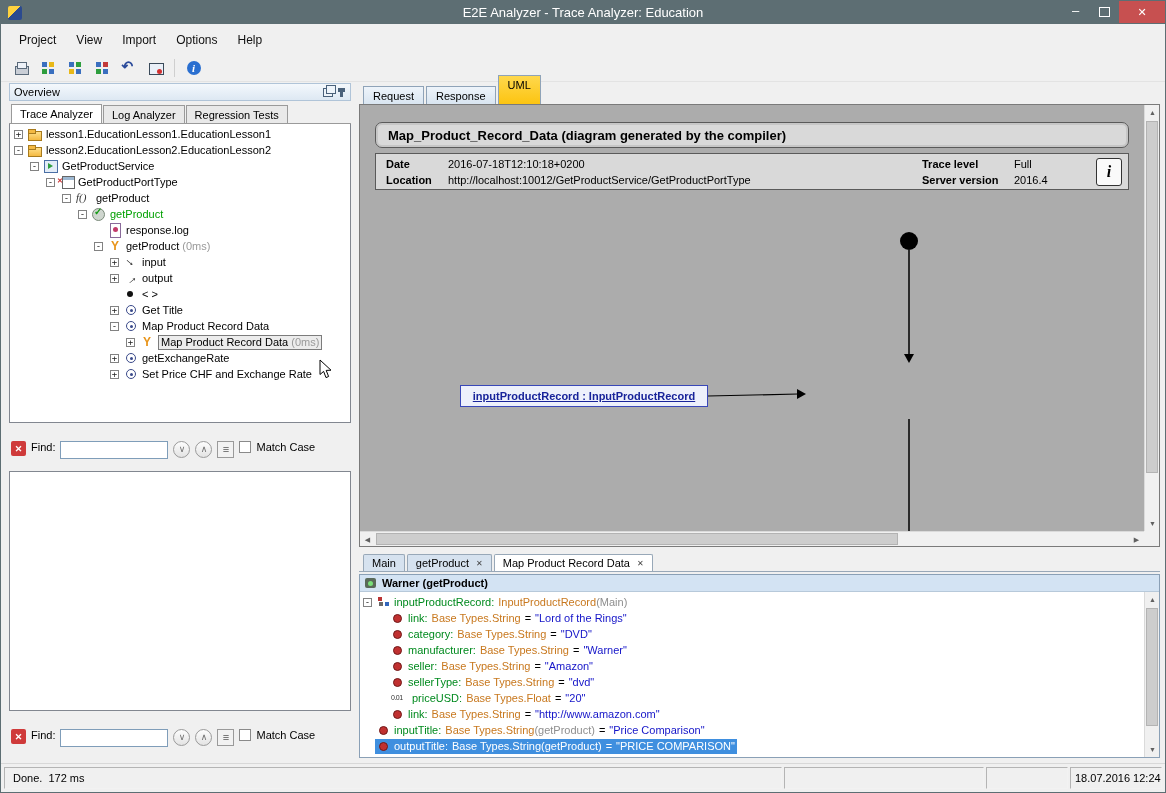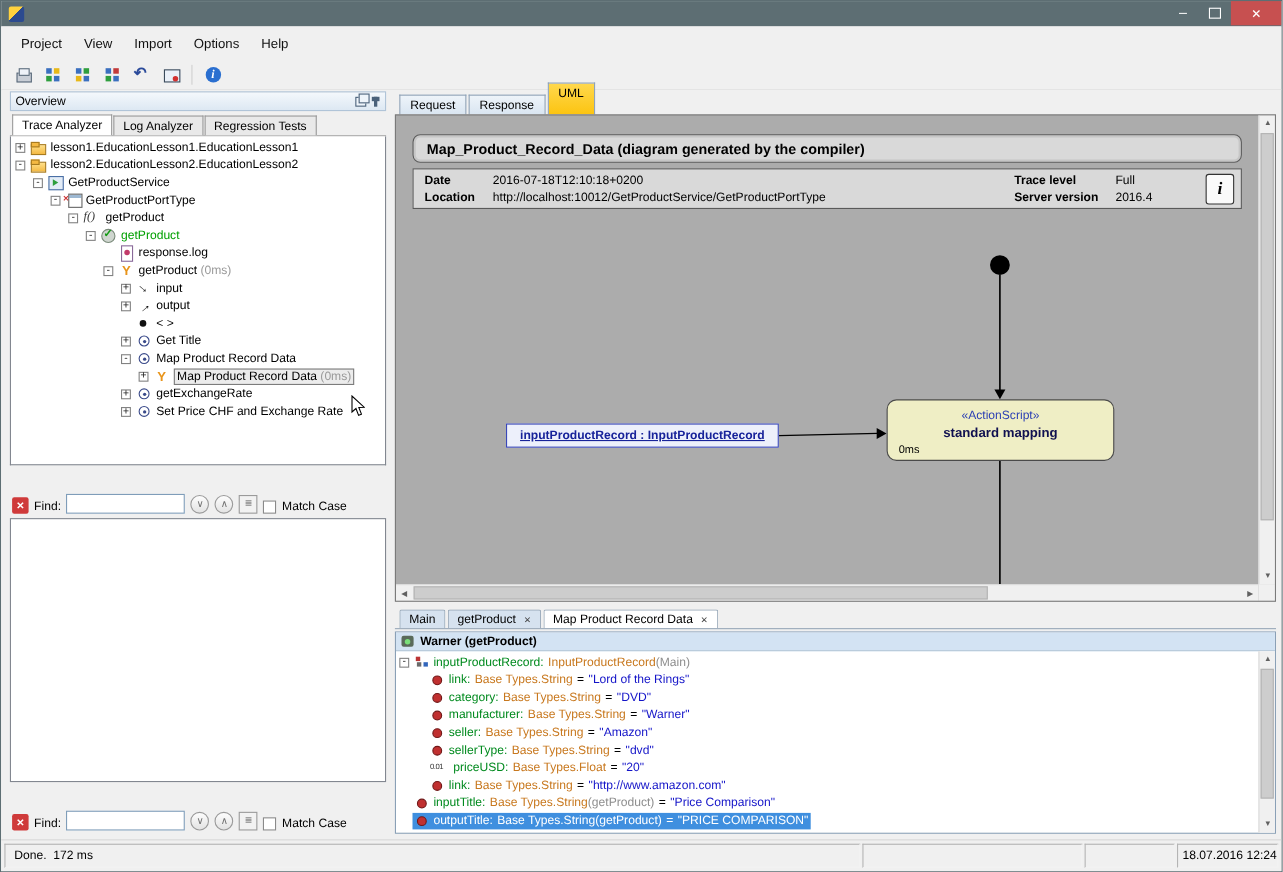--- a/index.html
+++ b/index.html
@@ -94,21 +94,21 @@
   .icon-log::before { content: ""; position: absolute; left: 3px; top: 0; width: 9px; height: 13px; background: #fff; border: 1px solid #8a6a9a; }
   .icon-log::after { content: ""; position: absolute; left: 6px; top: 4px; width: 5px; height: 5px; border-radius: 50%; background: #c23a6a; }
   .icon-activity::before { content: "Y"; position: absolute; left: 4px; top: 0; font-size: 12px; font-weight: bold; color: #e8941a; }
   .icon-input::before { content: "→"; position: absolute; left: 2px; top: -1px; font-size: 12px; font-weight: bold; color: #111; transform: rotate(40deg); display: block; }
   .icon-output::before { content: "→"; position: absolute; left: 2px; top: 1px; font-size: 12px; font-weight: bold; color: #111; transform: rotate(-40deg); display: block; }
   .icon-dot::before { content: ""; position: absolute; left: 4px; top: 4px; width: 6px; height: 6px; border-radius: 50%; background: #111; }
   .icon-state::before { content: ""; position: absolute; left: 3px; top: 2px; width: 8px; height: 8px; border-radius: 50%; border: 1px solid #3a4a8a; background: #fff; }
   .icon-state::after { content: ""; position: absolute; left: 7px; top: 6px; width: 3px; height: 3px; border-radius: 50%; background: #3a4a8a; }
 
   
-  .findbar { height: 26px; display: flex; align-items: flex-end; gap: 5px; padding: 0 2px; flex: none; margin-top: 18px; }
+  .findbar { height: 26px; display: flex; align-items: flex-start; gap: 5px; padding: 0 2px; flex: none; margin-top: 18px; }
   .find-x { width: 15px; height: 15px; background: #cf3a3a; border-radius: 2px; color: #fff; text-align: center; flex: none; }
   .find-x::before { content: "✕"; font-size: 9px; line-height: 15px; font-weight: bold; color: #fff; }
   .find-label { font-size: 11px; }
   .find-input { width: 108px; height: 18px; border: 1px solid #7f9db9; font-size: 11px; padding: 1px 3px; font-family: "Liberation Sans", sans-serif; }
   .find-nav { width: 17px; height: 17px; border-radius: 50%; border: 1px solid #9a9a9a; background: linear-gradient(#fdfdfd, #e3e3e3);
     color: #707070; font-size: 9px; text-align: center; line-height: 15px; flex: none; }
   .find-nav.down::before { content: "∨"; }
   .find-nav.up::before { content: "∧"; }
   .find-list { width: 17px; height: 17px; border: 1px solid #9a9a9a; background: #f2f2f2; color: #555; font-size: 11px; line-height: 15px; text-align: center; flex: none; }
   .find-list::before { content: "≡"; }
@@ -208,20 +208,21 @@
   .seg1 { flex: 1; } .seg2 { width: 200px; } .seg3 { width: 82px; } .seg4 { width: 92px; padding: 0 4px; }
   .seg span { white-space: pre; }
 
   .mouse-cursor { position: absolute; left: 318px; top: 358px; z-index: 60; }
 </style>
 </head>
 <body>
 
 <div class="titlebar">
   <div class="app-icon"></div>
+  <div class="tb-title">E2E Analyzer - Trace Analyzer: Education</div>
   <div class="win-btns">
     <div class="win-btn min"></div>
     <div class="win-btn max"></div>
     <div class="win-btn close"></div>
   </div>
 </div>
 
 <div class="menubar">
     <div class="menu-item">Project</div>
     <div class="menu-item">View</div>
@@ -425,25 +426,20 @@
 
         <svg class="d-edges" width="784" height="426">
           <line x1="549" y1="145" x2="549" y2="250" stroke="#000" stroke-width="1.5"></line>
           <polygon points="544,249 554,249 549,258" fill="#000"></polygon>
           <line x1="549" y1="314" x2="549" y2="426" stroke="#000" stroke-width="1.5"></line>
           <line x1="348" y1="291" x2="438" y2="289" stroke="#000" stroke-width="1.2"></line>
           <polygon points="437,284 437,294 446,289" fill="#000"></polygon>
         </svg>
 
         <div class="initial-node"></div>
-        <div class="action-node">
-          <span class="a-stereo">«ActionScript»</span>
-          <span class="a-name">standard mapping</span>
-          <span class="a-time">0ms</span>
-        </div>
         <div class="object-node">
           <span class="o-name">inputProductRecord : InputProductRecord</span>
         </div>
       </div>
 
       <div class="sb sb-v">
         <span class="sb-btn first"></span>
         <span class="sb-thumb" style="top:16px;height:352px;"></span>
         <span class="sb-btn last"></span>
       </div>

